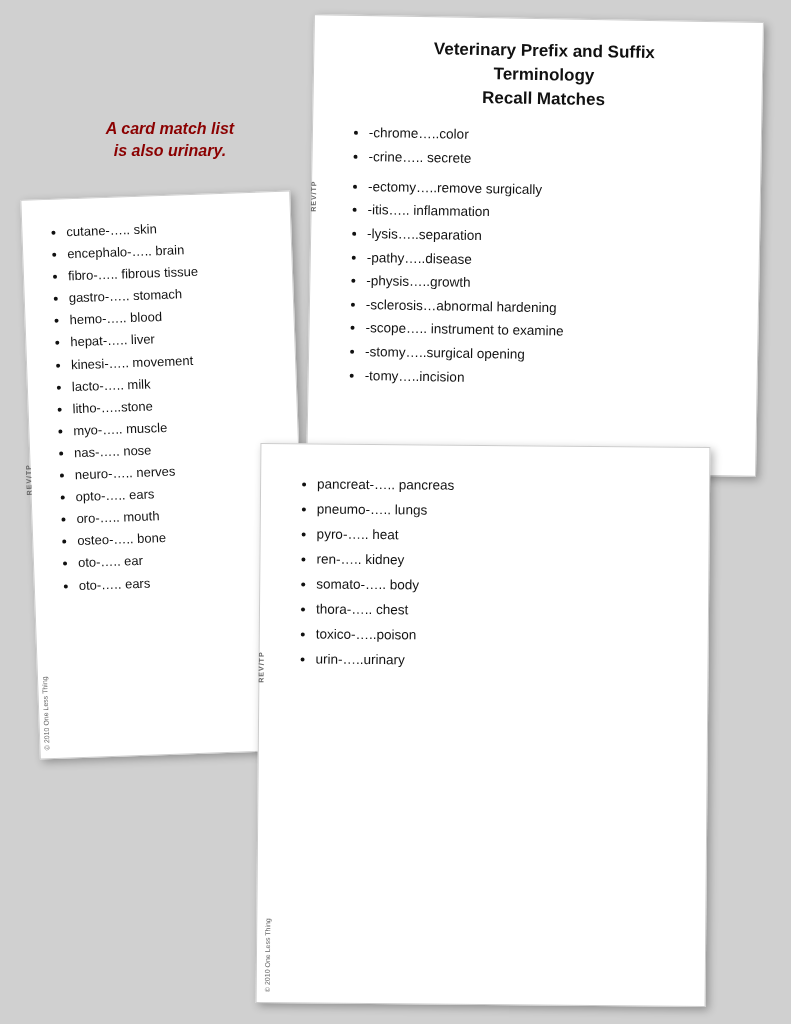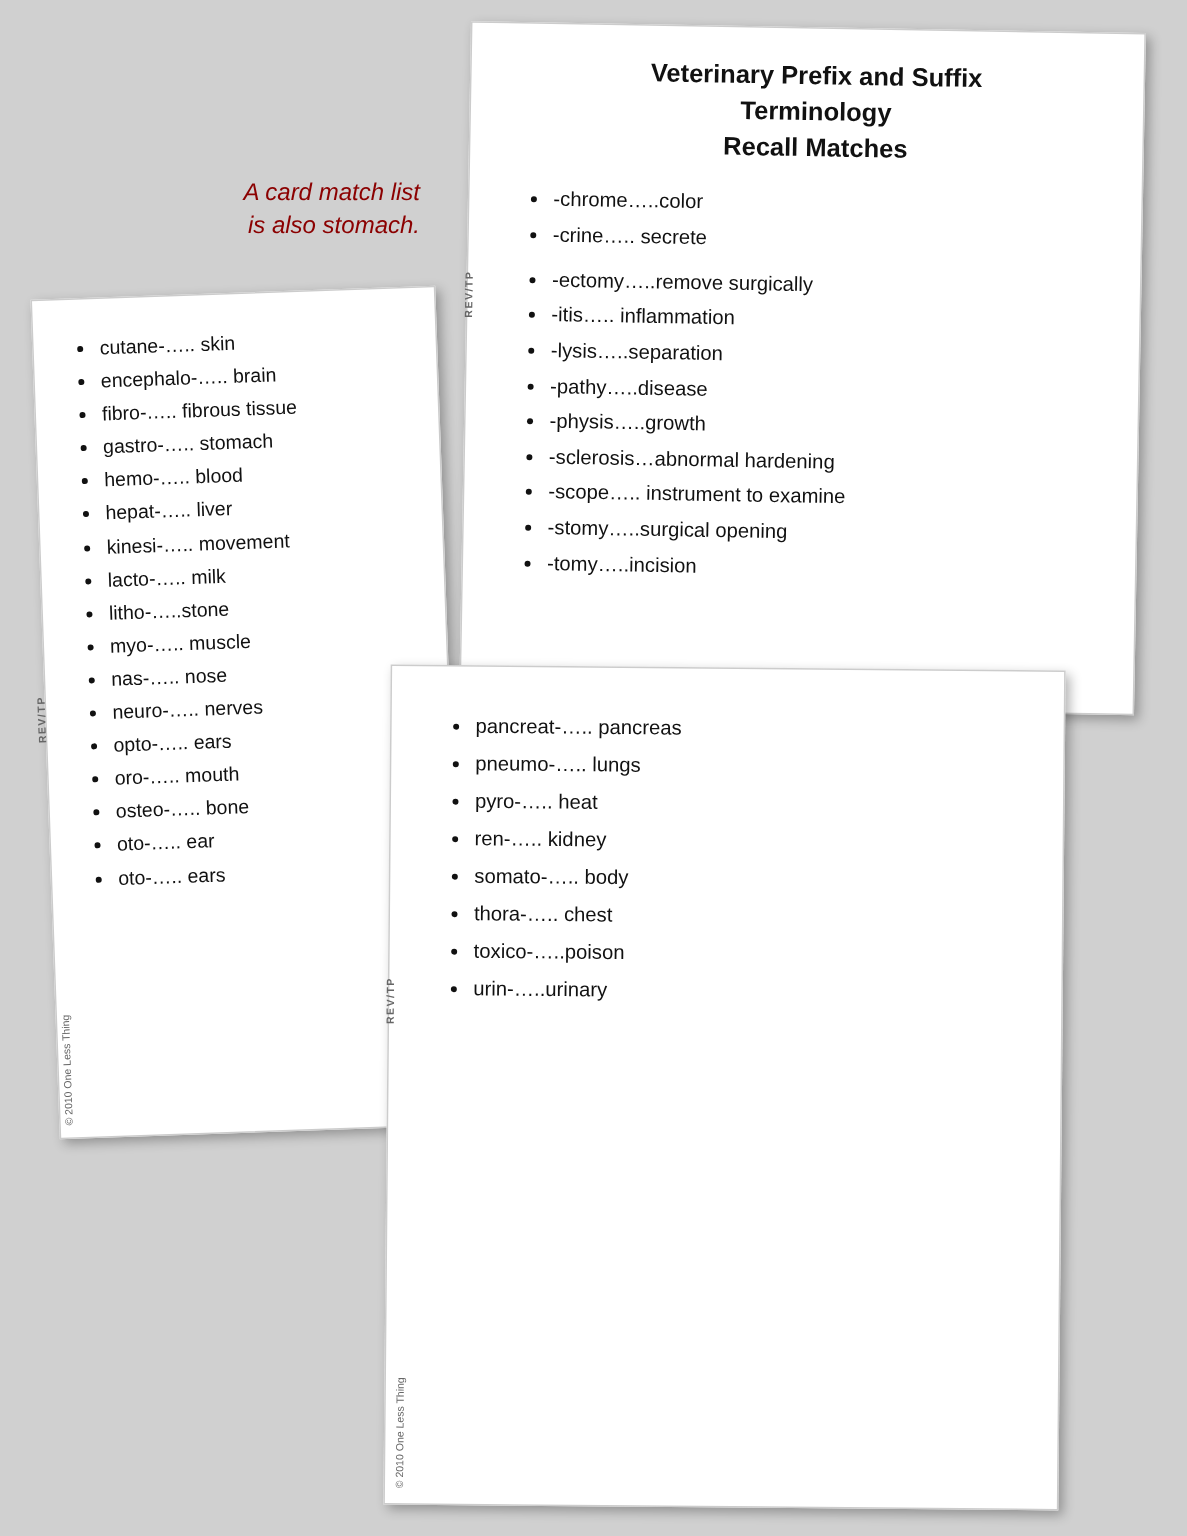--- a/index.html
+++ b/index.html
@@ -166,23 +166,23 @@
       line-height: 1.85;
       color: #111;
     }
 
     
     .promo-text {
       position: absolute;
       top: 118px;
       left: 60px;
       width: 220px;
-      text-align: right;
+      text-align: center;
       font-size: 16px;
-      font-weight: normal;
+      font-weight: bold;
       font-style: italic;
       color: #8b0000;
       line-height: 1.4;
     }
 
     
     .top-right-header-list {
       list-style: disc;
       padding-left: 20px;
       margin-bottom: 0;
@@ -193,21 +193,21 @@
       color: #111;
     }
   </style>
 </head>
 <body>
 
 <div class="page-wrapper">
 
   <div class="promo-text">
     <span>A card match list</span><br>
-    <span>is also stomach.</span>
+    <span>is also urinary.</span>
   </div>
 
   <div class="card-left">
     <span class="revtp-label">REV/TP</span>
     <ul>
       <li>cutane-….. skin</li>
       <li>encephalo-….. brain</li>
       <li>fibro-….. fibrous tissue</li>
       <li>gastro-….. stomach</li>
       <li>hemo-….. blood</li>

